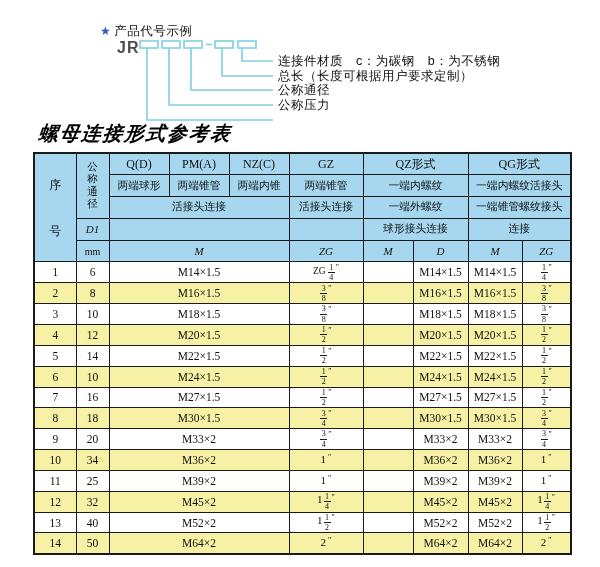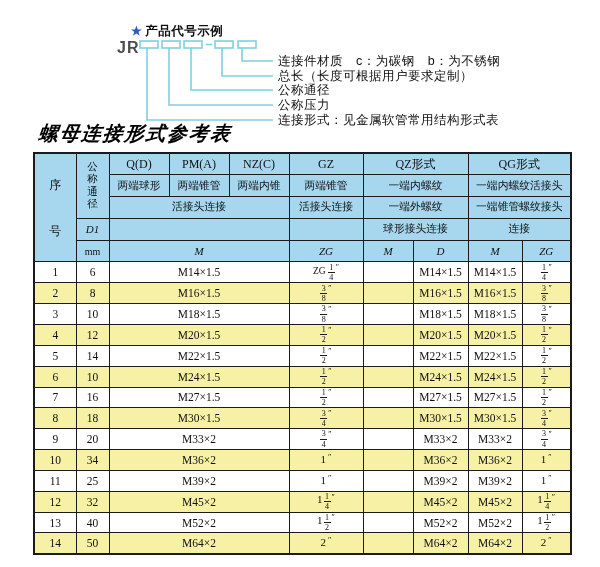--- a/index.html
+++ b/index.html
@@ -5,22 +5,22 @@
   html,body{margin:0;padding:0;}
   body{
     width:600px;height:567px;position:relative;overflow:hidden;
     background:#ffffff;color:#141414;
     font-family:"Liberation Sans", sans-serif;
   }
   .page{position:absolute;inset:0;}
 
   
   .diagram-heading{
-    position:absolute;left:131px;top:23px;
-    font-size:12.5px;font-weight:bold;color:#101010;letter-spacing:0.5px;
+    position:absolute;left:100px;top:23px;
+    font-size:12.5px;font-weight:normal;color:#101010;letter-spacing:0.5px;
   }
   .star{color:var(--star);margin-right:3px;font-size:12px;}
   .jr{
     position:absolute;left:117px;top:39px;
     font-size:16px;font-weight:bold;color:#4d4d4d;letter-spacing:1px;
   }
   svg.code-diagram{position:absolute;left:0;top:0;}
   .cbox{fill:#ffffff;stroke:var(--line);stroke-width:1.6;}
   .cline{fill:none;stroke:var(--line);stroke-width:1.6;}
   .dlabel{
@@ -100,21 +100,20 @@
 
   <div class="diagram-heading">
     <span class="star">★</span><span>产品代号示例</span>
   </div>
   <div class="jr">JR</div>
 
   <div class="dlabel" style="top:69px">总长（长度可根据用户要求定制）</div>
   <div class="dlabel" style="top:54px">连接件材质　c：为碳钢　b：为不锈钢</div>
   <div class="dlabel" style="top:83px">公称通径</div>
   <div class="dlabel" style="top:98px">公称压力</div>
-  <div class="dlabel" style="top:113px">连接形式：见金属软管常用结构形式表</div>
 
   <h2 class="table-title">螺母连接形式参考表</h2>
 
   <table class="ref">
     <colgroup>
       <col style="width:42px">
         <col style="width:33px">
         <col style="width:60px">
       <col style="width:60px">
         <col style="width:60px">

